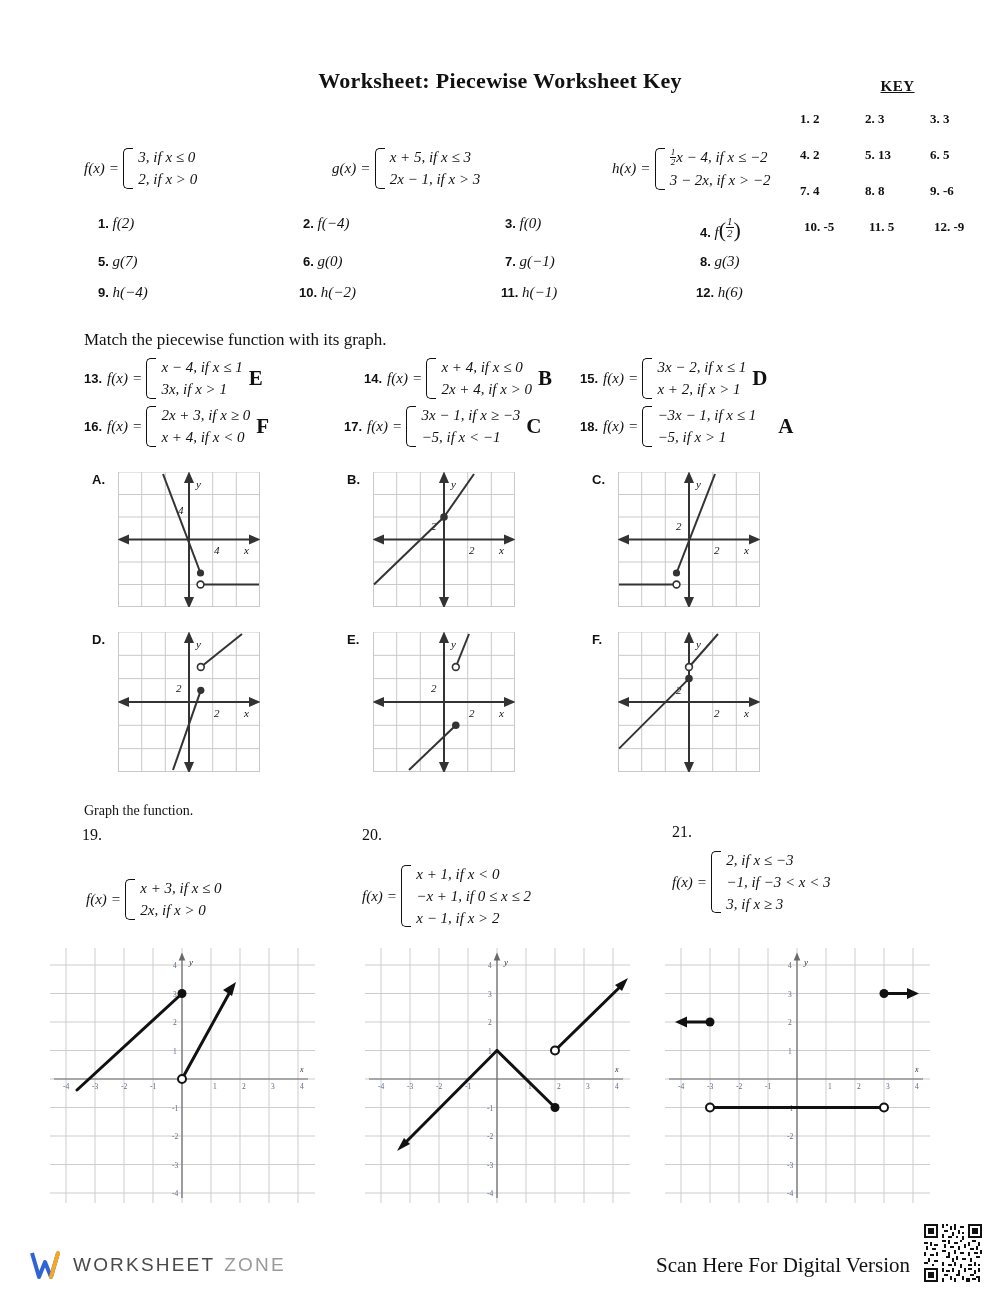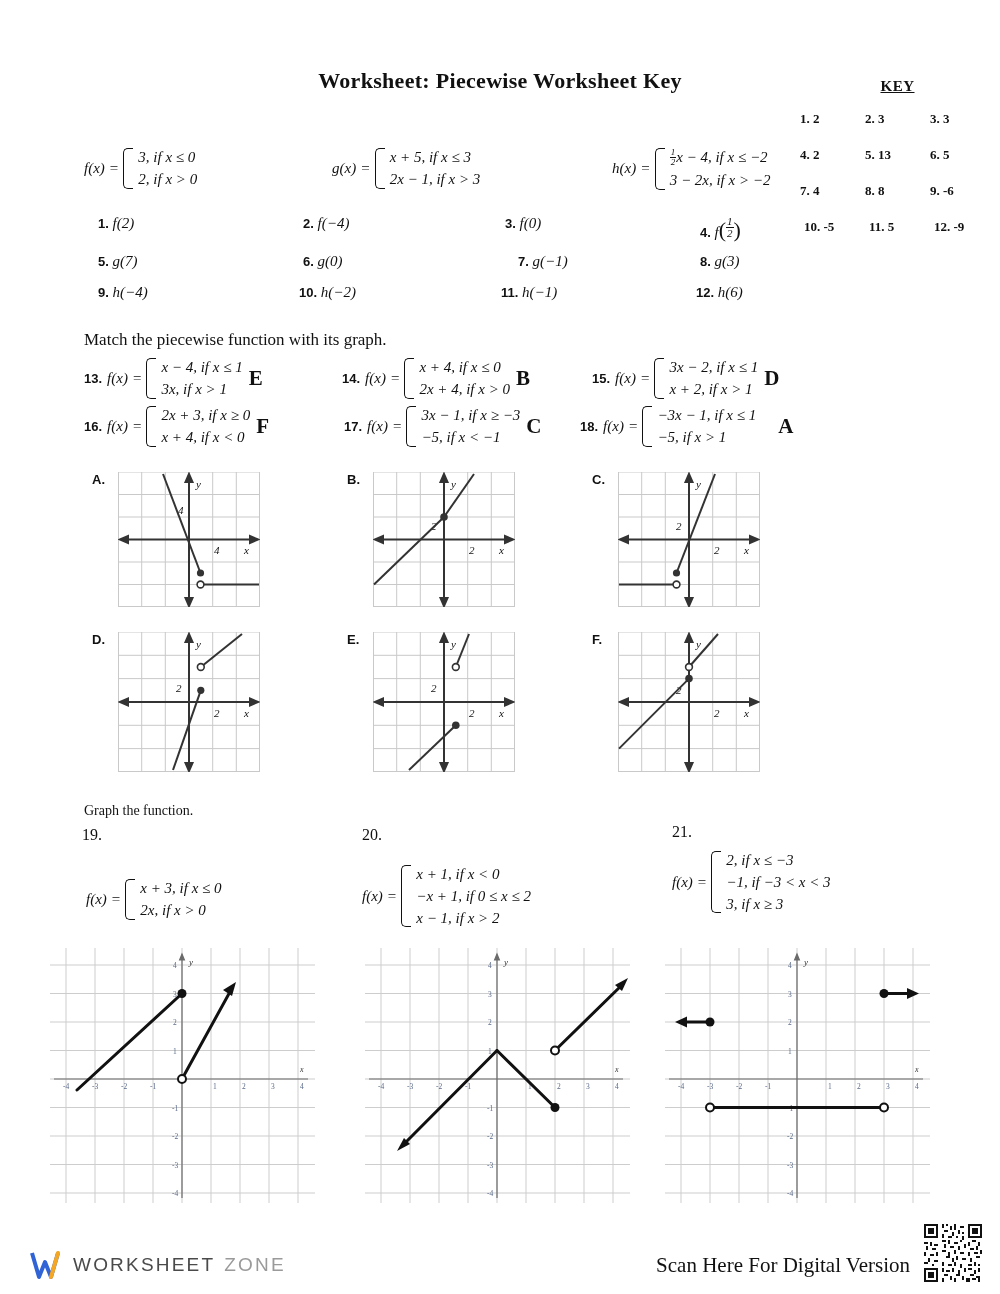--- a/index.html
+++ b/index.html
@@ -121,21 +121,21 @@
     </span>
   </div>
 
   <div class="prob" style="left:98px;top:215px;"><b>1.</b> <span class="fx">f(2)</span></div>
   <div class="prob" style="left:303px;top:215px;"><b>2.</b> <span class="fx">f(−4)</span></div>
   <div class="prob" style="left:505px;top:215px;"><b>3.</b> <span class="fx">f(0)</span></div>
   <div class="prob" style="left:700px;top:212px;"><b style="position:relative;top:5px;">4.</b> <span class="fx" style="position:relative;top:5px;">f</span><span style="font-size:22px;position:relative;top:5px;">(</span><span class="frac" style="font-size:11px;"><span class="n">1</span><span class="d">2</span></span><span style="font-size:22px;position:relative;top:5px;">)</span></div>
 
   <div class="prob" style="left:98px;top:253px;"><b>5.</b> <span class="fx">g(7)</span></div>
   <div class="prob" style="left:303px;top:253px;"><b>6.</b> <span class="fx">g(0)</span></div>
-  <div class="prob" style="left:518px;top:253px;"><b>7.</b> <span class="fx">g(−1)</span></div>
+  <div class="prob" style="left:505px;top:253px;"><b>7.</b> <span class="fx">g(−1)</span></div>
   <div class="prob" style="left:700px;top:253px;"><b>8.</b> <span class="fx">g(3)</span></div>
 
   <div class="prob" style="left:98px;top:284px;text-align:center;"><b>9.</b> <span class="fx">h(−4)</span></div>
   <div class="prob" style="left:299px;top:284px;"><b>10.</b> <span class="fx">h(−2)</span></div>
   <div class="prob" style="left:501px;top:284px;"><b>11.</b> <span class="fx">h(−1)</span></div>
   <div class="prob" style="left:696px;top:284px;"><b>12.</b> <span class="fx">h(6)</span></div>
 
   <div class="t instr" style="left:84px;top:330px;">Match the piecewise function with its graph.</div>
 
   <div class="fn" style="left:84px;top:358px;justify-content:center;">
@@ -143,33 +143,33 @@
     <span class="lhs">f(x)</span>
     <span style="margin-right:5px;">=</span>
     <span class="brace"></span>
     <span class="cases">
       <span class="cs"><span>x − 4,</span> <span>if x ≤ 1</span></span>
       <span class="cs"><span>3x,</span> <span>if x &gt; 1</span></span>
     </span>
     <span class="ansletter">E</span>
   </div>
 
-  <div class="fn" style="left:342px;top:358px;">
+  <div class="fn" style="left:364px;top:358px;">
     <span class="qnum">14.</span>
     <span class="lhs">f(x)</span>
     <span style="margin-right:5px;">=</span>
     <span class="brace"></span>
     <span class="cases">
       <span class="cs"><span>x + 4,</span> <span>if x ≤ 0</span></span>
       <span class="cs"><span>2x + 4,</span> <span>if x &gt; 0</span></span>
     </span>
     <span class="ansletter">B</span>
   </div>
 
-  <div class="fn" style="left:580px;top:358px;margin-left:12px;">
+  <div class="fn" style="left:580px;top:358px;">
     <span class="qnum">15.</span>
     <span class="lhs">f(x)</span>
     <span style="margin-right:5px;">=</span>
     <span class="brace"></span>
     <span class="cases">
       <span class="cs"><span>3x − 2,</span> <span>if x ≤ 1</span></span>
       <span class="cs"><span>x + 2,</span> <span>if x &gt; 1</span></span>
     </span>
     <span class="ansletter">D</span>
   </div>

